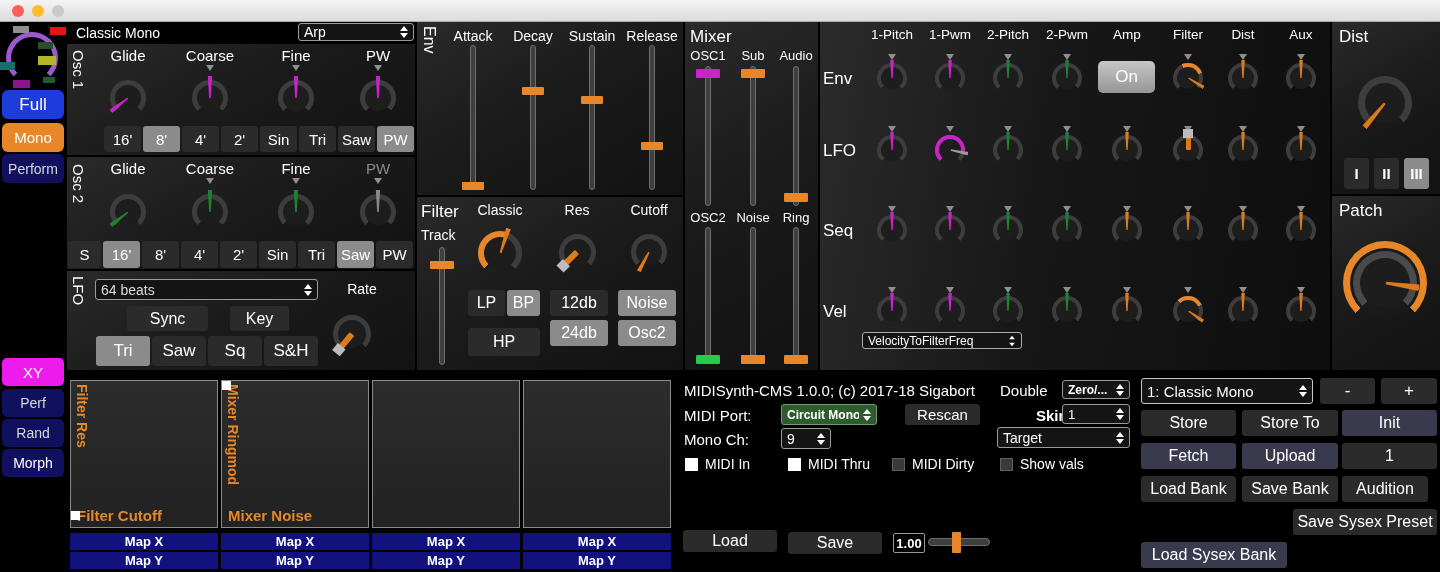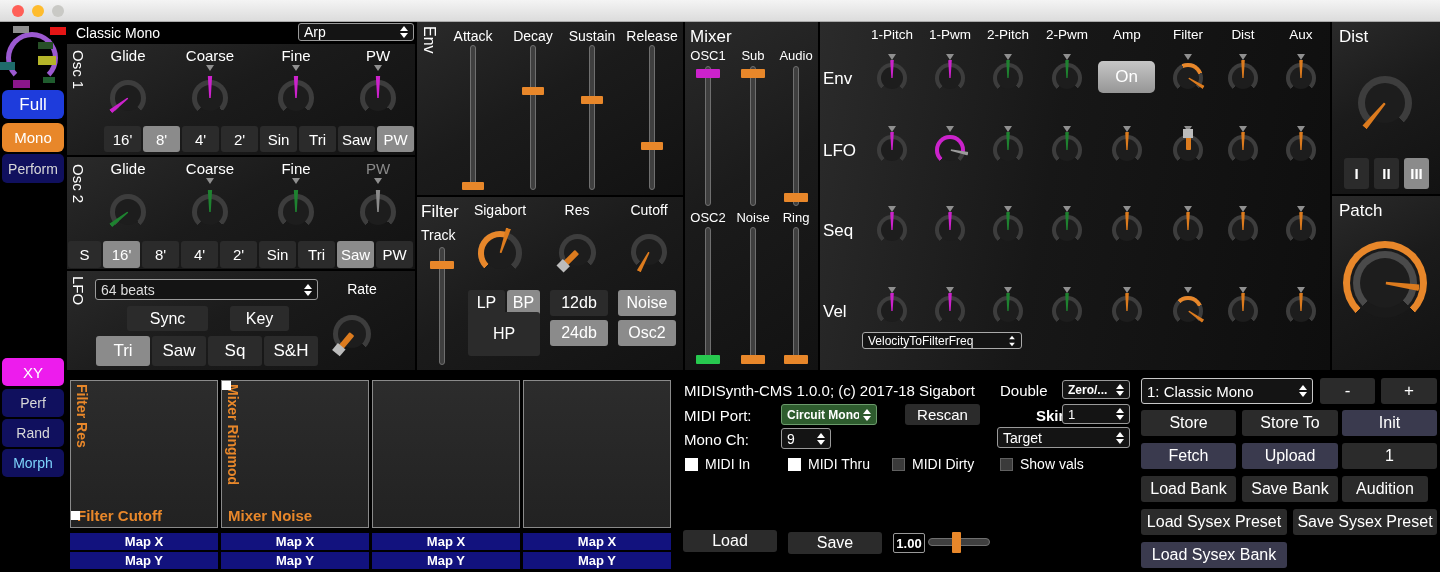--- a/index.html
+++ b/index.html
@@ -43,21 +43,21 @@
   .box{width:13px;height:13px;flex:none;}
   .box.light{background:#fff;}
   .box.dark{background:#3a3a3a;border:1px solid #606060;box-sizing:border-box;}
   .sidebtn{position:absolute;left:2px;width:62px;display:flex;align-items:center;justify-content:center;color:#fff;border-radius:5px;}
   #btn-full{top:90px;height:29px;background:#1E3CDC;font-size:17px;border-radius:6px;}
   #btn-mono{top:123px;height:29px;background:#E8872A;font-size:15px;border-radius:6px;}
   #btn-performb{top:154px;height:29px;background:#10105E;font-size:14px;color:#d8d8d8;}
   #btn-xy{top:358px;height:28px;background:#ED1CED;font-size:15px;}
   #btn-perf{top:389px;height:28px;background:#10105E;font-size:14px;color:#d8d8d8;}
   #btn-rand{top:419px;height:28px;background:#10105E;font-size:14px;color:#d8d8d8;}
-  #btn-morph{top:449px;height:28px;background:#10105E;font-size:14px;color:#7dd3fc;}
+  #btn-morph{top:449px;height:28px;background:#10105E;font-size:14px;color:#ffffff;}
   #wheel-ring{position:absolute;left:6px;top:32px;width:52px;height:52px;border:5px solid #9B59D0;
     border-bottom-color:transparent;border-radius:50%;box-sizing:border-box;}
   .sw{position:absolute;}
   
   #osc1-header{position:absolute;left:67px;top:22px;width:348px;height:20px;background:#000;}
   #osc1-name{left:76px;top:25px;font-size:14px;}
   #dd-arp{left:298px;top:23px;width:116px;height:18px;font-size:14px;}
   #osc1{left:67px;top:44px;width:348px;height:111px;}
   #osc1-vlabel{left:70px;top:50px;font-size:15px;}
   #osc2{left:67px;top:157px;width:348px;height:112px;}
@@ -320,21 +320,21 @@
     <div class="vhandle" style="left: 462px; top: 182px; width: 22px; height: 8px; background: rgb(232, 135, 42);"></div>
     <div class="lbl" style="left: 498px; top: 28px; width: 70px; font-size: 14px; text-align: center;">Decay</div>
     <div class="vtrack" style="left: 530px; top: 45px; width: 6px; height: 145px;"></div>
     <div class="vhandle" style="left: 522px; top: 87px; width: 22px; height: 8px; background: rgb(232, 135, 42);"></div>
     <div class="lbl" style="left: 557px; top: 28px; width: 70px; font-size: 14px; text-align: center;">Sustain</div>
     <div class="vtrack" style="left: 589px; top: 45px; width: 6px; height: 145px;"></div>
     <div class="vhandle" style="left: 581px; top: 96px; width: 22px; height: 8px; background: rgb(232, 135, 42);"></div>
     <div class="lbl" style="left: 617px; top: 28px; width: 70px; font-size: 14px; text-align: center;">Release</div>
     <div class="vtrack" style="left: 649px; top: 45px; width: 6px; height: 145px;"></div>
     <div class="vhandle" style="left: 641px; top: 142px; width: 22px; height: 8px; background: rgb(232, 135, 42);"></div>
-    <div class="lbl" style="left: 465px; top: 202px; width: 70px; font-size: 14px; text-align: center;">Sigabort</div>
+    <div class="lbl" style="left: 465px; top: 202px; width: 70px; font-size: 14px; text-align: center;">Classic</div>
     <div class="lbl" style="left: 542px; top: 202px; width: 70px; font-size: 14px; text-align: center;">Res</div>
     <div class="lbl" style="left: 614px; top: 202px; width: 70px; font-size: 14px; text-align: center;">Cutoff</div>
     <div class="vtrack" style="left: 439px; top: 247px; width: 6px; height: 118px;"></div>
     <div class="vhandle" style="left: 430px; top: 261px; width: 24px; height: 8px; background: rgb(232, 135, 42);"></div>
     <div class="knob" style="left: 478px; top: 231px; width: 44px; height: 44px;">
       <div class="kring" style="background: conic-gradient(from 225deg, rgb(61, 61, 61) 0deg, rgb(61, 61, 61) 270deg, transparent 270deg);"></div>
       <div class="kring" style="background: conic-gradient(from -135deg, rgb(232, 135, 42) 0deg, rgb(232, 135, 42) 150deg, transparent 150deg);"></div>
       <div class="khole" style="inset: 6px;"></div>
       <div class="kstem taper" style="width: 7px; height: 26px; left: calc(50% - 3.5px); bottom: 50%; transform: rotate(18deg); background: rgb(220, 123, 30);"></div>
     </div>
@@ -345,21 +345,21 @@
         <div class="ktip"></div>
       </div>
     </div>
     <div class="knob" style="left: 631px; top: 234px; width: 36px; height: 36px;">
       <div class="kring" style="background: conic-gradient(from 225deg, rgb(61, 61, 61) 0deg, rgb(61, 61, 61) 270deg, transparent 270deg);"></div>
       <div class="khole" style="inset: 5px;"></div>
       <div class="kstem taper" style="width: 6px; height: 22px; left: calc(50% - 3px); bottom: 50%; transform: rotate(-152deg); background: rgb(220, 123, 30);"></div>
     </div>
     <div class="btn" style="left: 468px; top: 290px; width: 37px; height: 26px; font-size: 16px;">LP</div>
     <div class="btn sel" style="left: 507px; top: 290px; width: 33px; height: 26px; font-size: 16px;">BP</div>
-    <div class="btn" style="left: 468px; top: 312px; width: 72px; height: 44px; font-size: 16px;">HP</div>
+    <div class="btn" style="left: 468px; top: 328px; width: 72px; height: 28px; font-size: 16px;">HP</div>
     <div class="btn" style="left: 550px; top: 290px; width: 58px; height: 26px; font-size: 16px;">12db</div>
     <div class="btn sel" style="left: 550px; top: 320px; width: 58px; height: 26px; font-size: 16px;">24db</div>
     <div class="btn sel" style="left: 618px; top: 290px; width: 58px; height: 26px; font-size: 16px;">Noise</div>
     <div class="btn sel" style="left: 618px; top: 320px; width: 58px; height: 26px; font-size: 16px;">Osc2</div>
     <div class="lbl" style="left: 684px; top: 48px; width: 48px; font-size: 13px; text-align: center;">OSC1</div>
     <div class="vtrack" style="left: 705px; top: 66px; width: 6px; height: 140px;"></div>
     <div class="vhandle" style="left: 696px; top: 69px; width: 24px; height: 9px; background: rgb(204, 34, 204);"></div>
     <div class="lbl" style="left: 729px; top: 48px; width: 48px; font-size: 13px; text-align: center;">Sub</div>
     <div class="vtrack" style="left: 750px; top: 66px; width: 6px; height: 140px;"></div>
     <div class="vhandle" style="left: 741px; top: 69px; width: 24px; height: 9px; background: rgb(232, 135, 42);"></div>
@@ -614,21 +614,20 @@
     <div class="btn" style="left: 1381px; top: 378px; width: 56px; height: 26px; font-size: 17px;">+</div>
     <div class="btn" style="left: 1141px; top: 410px; width: 95px; height: 26px; font-size: 16px;">Store</div>
     <div class="btn" style="left: 1242px; top: 410px; width: 96px; height: 26px; font-size: 16px;">Store To</div>
     <div class="btn bluish" style="left: 1342px; top: 410px; width: 95px; height: 26px; font-size: 16px;">Init</div>
     <div class="btn bluish" style="left: 1141px; top: 443px; width: 95px; height: 26px; font-size: 16px;">Fetch</div>
     <div class="btn bluish" style="left: 1242px; top: 443px; width: 96px; height: 26px; font-size: 16px;">Upload</div>
     <div class="btn" style="left: 1342px; top: 443px; width: 95px; height: 26px; font-size: 16px;">1</div>
     <div class="btn" style="left: 1141px; top: 476px; width: 95px; height: 26px; font-size: 16px;">Load Bank</div>
     <div class="btn" style="left: 1242px; top: 476px; width: 96px; height: 26px; font-size: 16px;">Save Bank</div>
     <div class="btn" style="left: 1342px; top: 476px; width: 86px; height: 26px; font-size: 16px;">Audition</div>
-    <div class="btn" style="left: 1141px; top: 509px; width: 146px; height: 26px; font-size: 16px;">Load Sysex Preset</div>
     <div class="btn" style="left: 1293px; top: 509px; width: 144px; height: 26px; font-size: 16px;">Save Sysex Preset</div>
     <div class="btn bluish" style="left: 1141px; top: 542px; width: 146px; height: 26px; font-size: 16px;">Load Sysex Bank</div>
     <div class="btn" style="left: 683px; top: 530px; width: 94px; height: 22px; font-size: 16px;">Load</div>
     <div class="btn" style="left: 788px; top: 532px; width: 94px; height: 22px; font-size: 16px;">Save</div>
     <div class="vtrack" style="left: 928px; top: 538px; width: 62px; height: 8px; border-radius: 4px;"></div>
     <div class="vhandle" style="left: 952px; top: 532px; width: 9px; height: 21px; background: rgb(232, 135, 42);"></div>
     <div class="pad" style="left: 70px; top: 380px; width: 148px; height: 148px;">
       <div class="ylab">Filter Res</div>
       <div class="xlab">Filter Cutoff</div>
       <div class="marker" style="left: 0px; top: 130px;"></div>

